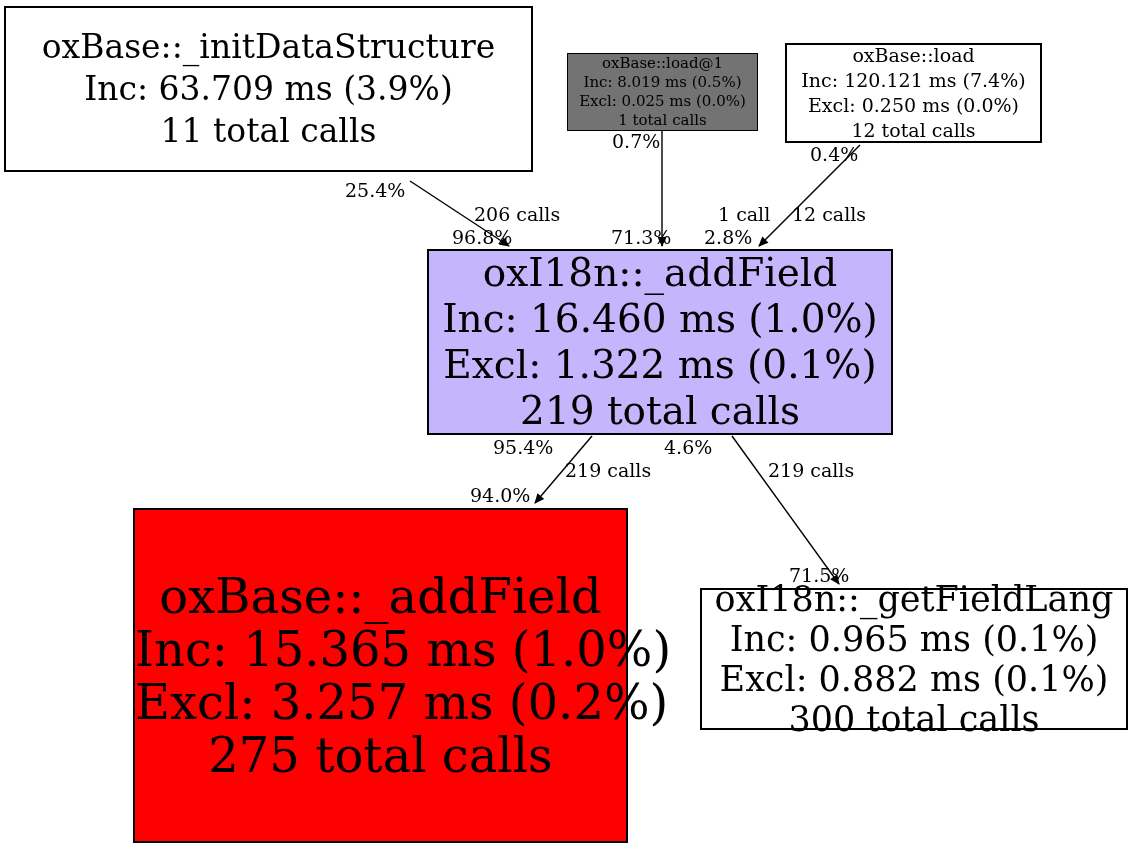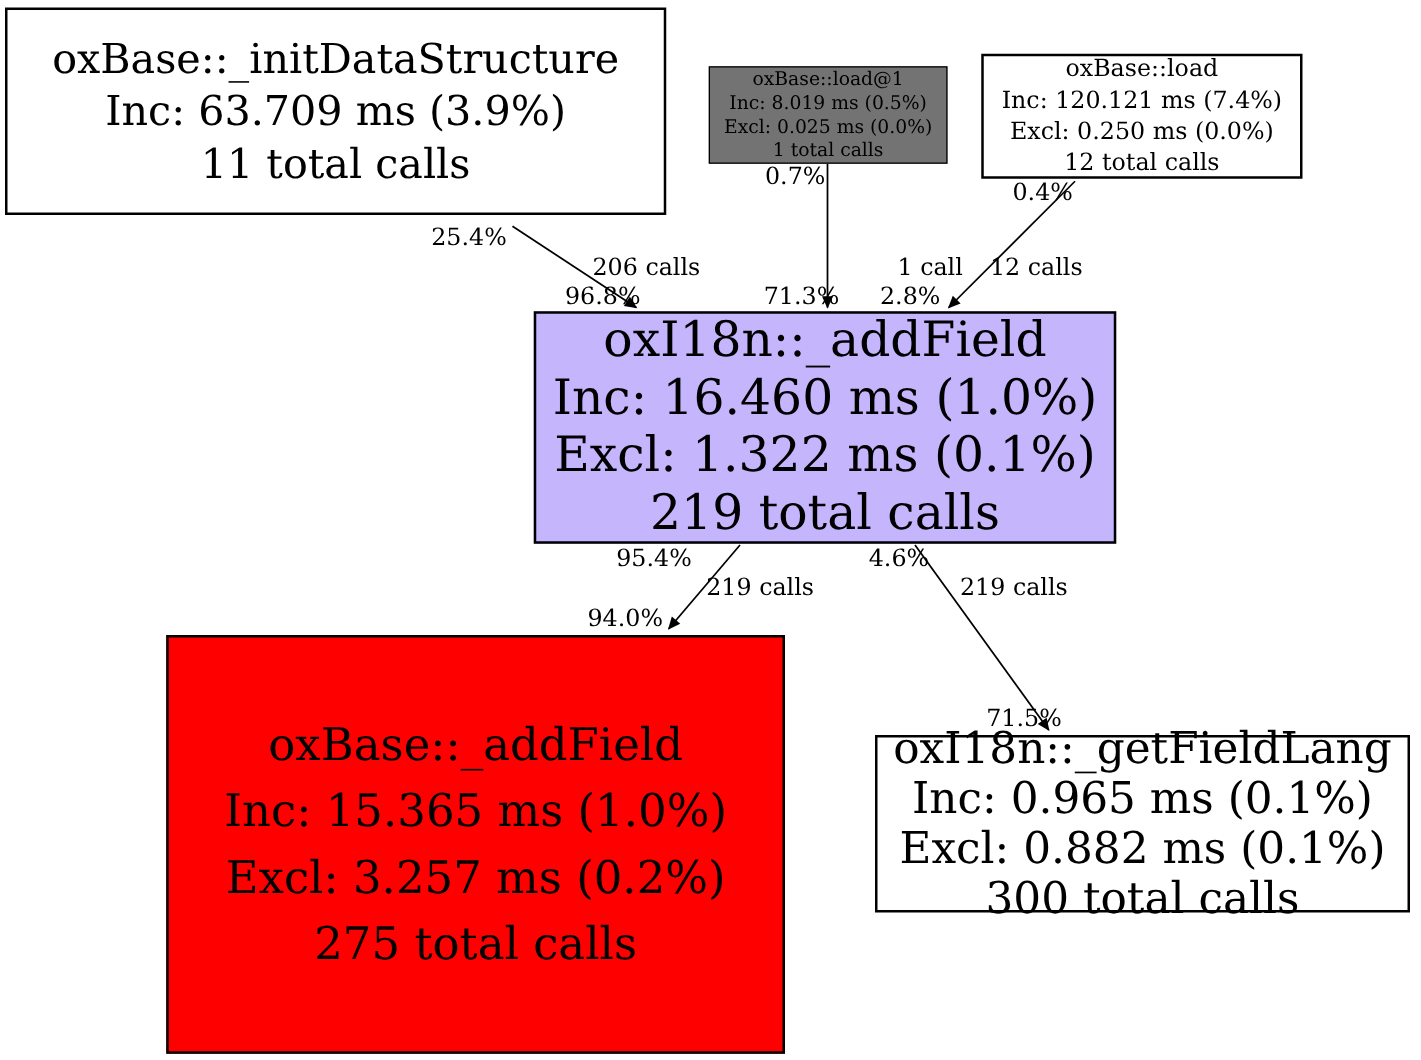--- a/index.html
+++ b/index.html
@@ -32,21 +32,21 @@
     flex-direction: column;
     justify-content: center;
     text-align: center;
     white-space: nowrap;
   }
   .nl { width: 100%; }
   .n-init   { left: 4px;   top: 6px;   width: 529px; height: 166px; font-size: 33px; line-height: 42px; }
   .n-load1  { left: 567px; top: 53px;  width: 191px; height: 78px;  font-size: 15px; line-height: 19px; border-width: 1px; }
   .n-load   { left: 785px; top: 43px;  width: 257px; height: 100px; font-size: 19px; line-height: 25px; }
   .n-addf   { left: 427px; top: 249px; width: 466px; height: 186px; font-size: 39px; line-height: 46px; }
-  .n-hot    { left: 133px; top: 508px; width: 495px; height: 335px; font-size: 36px; line-height: 53px; }
+  .n-hot    { left: 133px; top: 508px; width: 495px; height: 335px; font-size: 48px; line-height: 53px; }
   .n-gfl    { left: 700px; top: 588px; width: 428px; height: 142px; font-size: 35px; line-height: 40px; }
   .el {
     position: absolute;
     font-size: 19px;
     line-height: 19px;
     white-space: nowrap;
   }
 </style>
 </head>
 <body>
@@ -116,17 +116,17 @@
   <span class="el" style="left:611px; top:228px;">71.3%</span>
 
   <span class="el" style="left:810px; top:145px;">0.4%</span>
   <span class="el" style="left:792px; top:205px;">12 calls</span>
   <span class="el" style="left:704px; top:228px;">2.8%</span>
 
   <span class="el" style="left:493px; top:438px;">95.4%</span>
   <span class="el" style="left:565px; top:461px;">219 calls</span>
   <span class="el" style="left:470px; top:486px;">94.0%</span>
 
-  <span class="el" style="left:695px; top:438px;">4.6%</span>
+  <span class="el" style="left:664px; top:438px;">4.6%</span>
   <span class="el" style="left:768px; top:461px;">219 calls</span>
   <span class="el" style="left:789px; top:566px;">71.5%</span>
 
 </div>
 
 </body></html>

